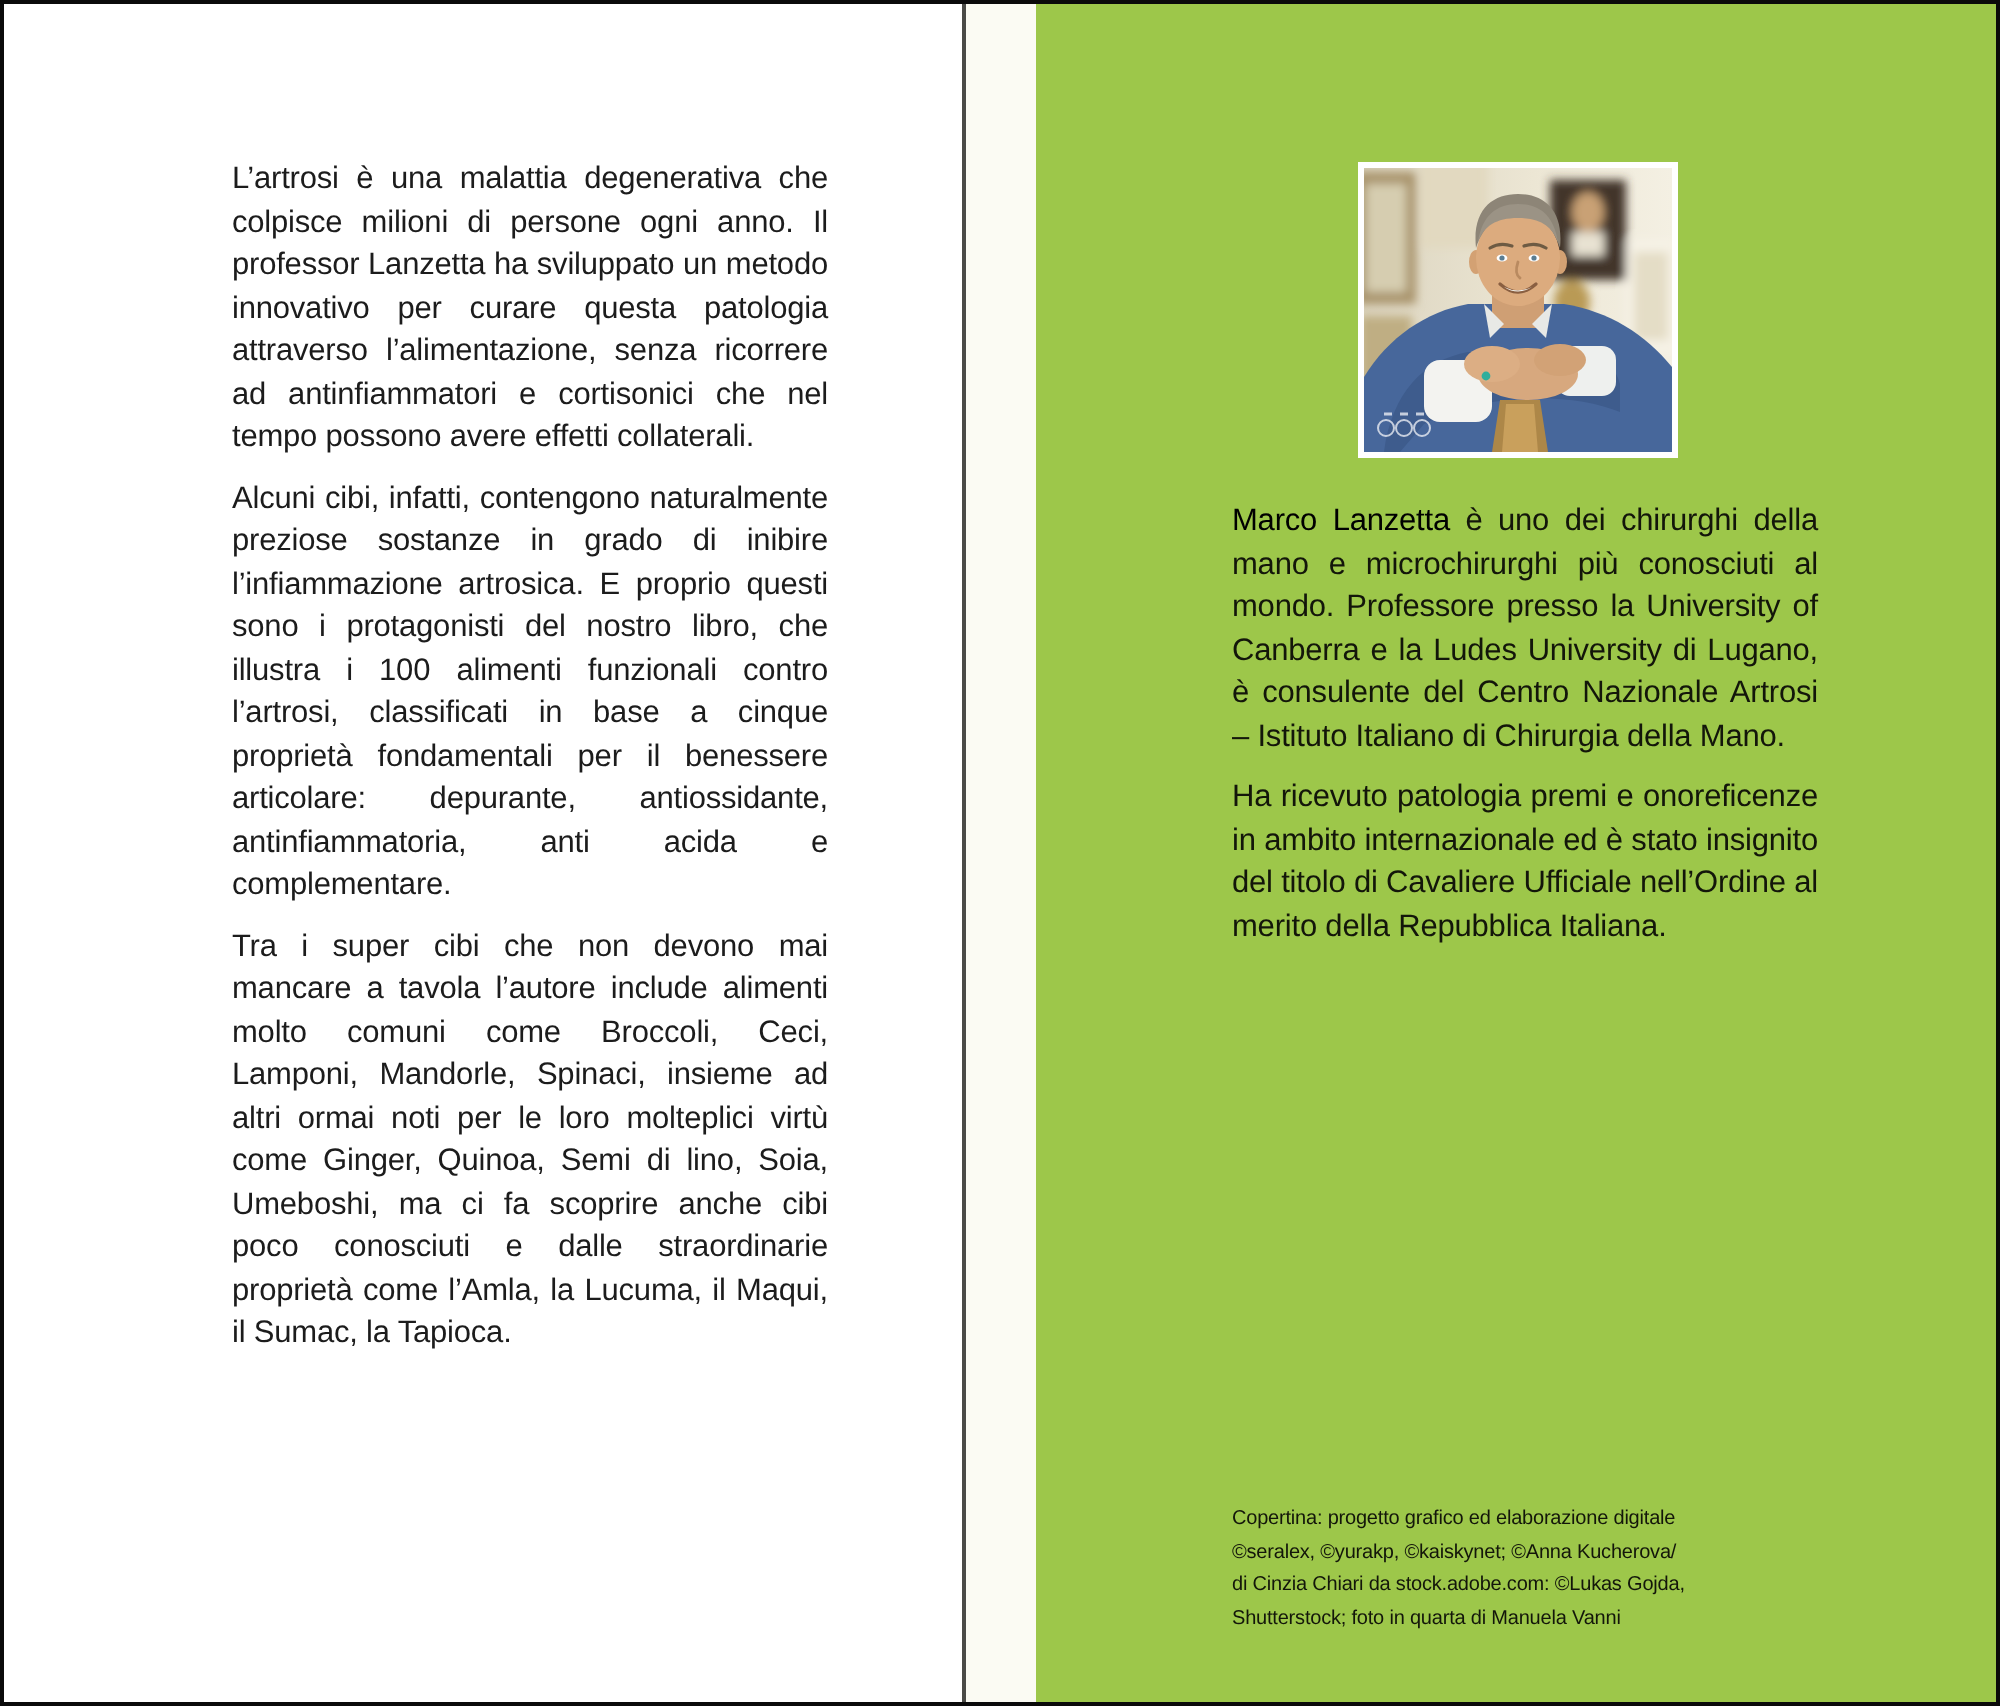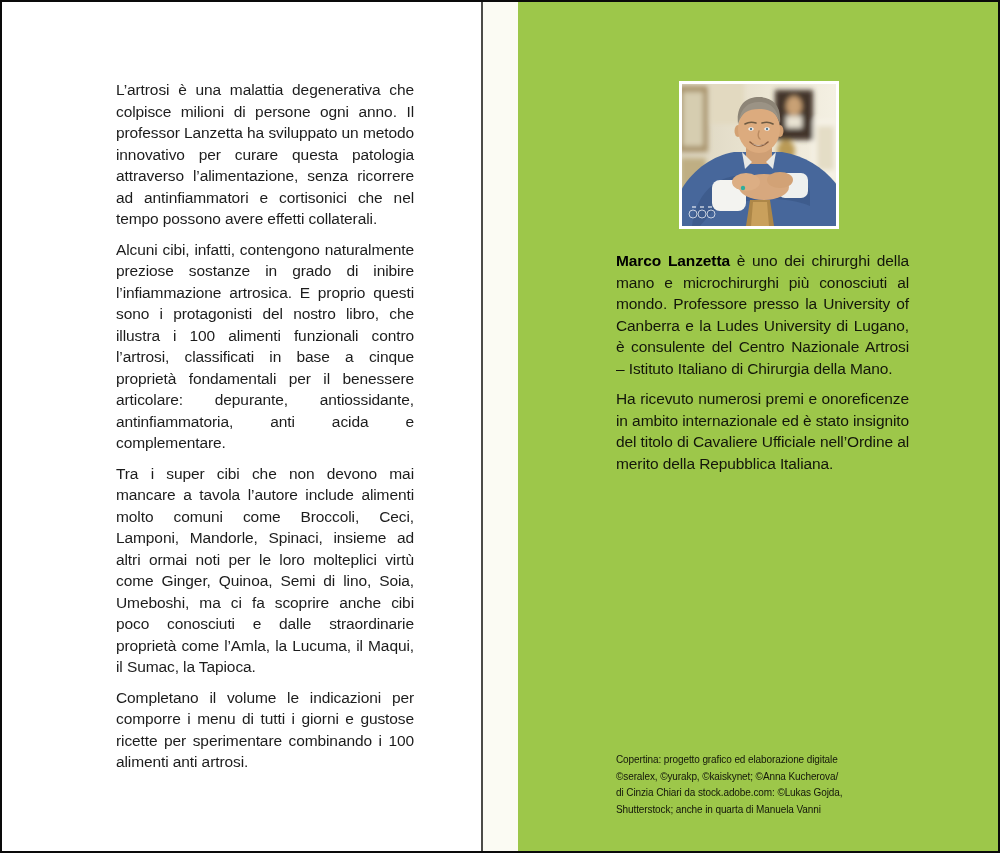--- a/index.html
+++ b/index.html
@@ -52,40 +52,39 @@
   }
   .author-photo svg { display: block; }
   .bio {
     position: absolute; left: 98px; top: 248px; width: 293px;
     font-size: 15.5px; line-height: 21.5px; letter-spacing: -0.1px;
     color: var(--cover-text, #13160a);
     text-align: justify;
     hyphens: auto; -webkit-hyphens: auto;
   }
   .bio p { margin: 0 0 9px 0; }
-  .bio b { font-weight: 700; color: #000; }
+  .bio b { font-weight: 400; color: #000; }
   .bio sup { font-size: 0.62em; line-height: 0; vertical-align: super; }
   .credits {
     position: absolute; left: 98px; top: 750px;
     font-size: 10px; line-height: 16.5px; letter-spacing: -0.1px;
     color: var(--cover-text, #13160a);
   }
   .credits div { white-space: nowrap; }
 </style>
 </head>
 <body>
 
 <div class="jacket">
 
   <section class="flap-left">
     <div class="flap-text">
       <p>L’artrosi è una malattia degenerativa che colpisce milioni di persone ogni anno. Il professor Lanzetta ha sviluppato un metodo innovativo per curare questa patologia attraverso l’alimentazione, senza ricorrere ad antinfiammatori e cortisonici che nel tempo possono avere effetti collaterali.</p>
       <p>Alcuni cibi, infatti, contengono naturalmente preziose sostanze in grado di inibire l’infiammazione artrosica. E proprio questi sono i protagonisti del nostro libro, che illustra i 100 alimenti funzionali contro l’artrosi, classificati in base a cinque proprietà fondamentali per il benessere articolare: depurante, antiossidante, antinfiammatoria, anti acida e complementare.</p>
       <p>Tra i super cibi che non devono mai mancare a tavola l’autore include alimenti molto comuni come Broccoli, Ceci, Lamponi, Mandorle, Spinaci, insieme ad altri ormai noti per le loro molteplici virtù come Ginger, Quinoa, Semi di lino, Soia, Umeboshi, ma ci fa scoprire anche cibi poco conosciuti e dalle straordinarie proprietà come l’Amla, la Lucuma, il Maqui, il Sumac, la Tapioca.</p>
-      <p>Completano il volume le indicazioni per comporre i menu di tutti i giorni e gustose ricette per sperimentare combinando i 100 alimenti anti artrosi.</p>
     </div>
   </section>
 
   <div class="fold-line"></div>
   <div class="page-edge"></div>
 
   <section class="cover-back">
 
     <figure class="author-photo" title="Ritratto fotografico di Marco Lanzetta in giacca blu, mani incrociate su una sedia, quadri alle pareti">
       <svg viewBox="0 0 154 142" width="154" height="142" xmlns="http://www.w3.org/2000/svg">
@@ -148,24 +147,24 @@
           <circle cx="11" cy="130" r="4"></circle>
           <circle cx="20" cy="130" r="4"></circle>
           <circle cx="29" cy="130" r="4"></circle>
           <path d="M10,123 h4 M18,123 h4 M26,123 h4" stroke-width="1.4"></path>
         </g>
       </svg>
     </figure>
 
     <div class="bio">
       <p><b>Marco Lanzetta</b> è uno dei chirurghi della mano e microchirurghi più conosciuti al mondo. Professore presso la University of Canberra e la Ludes University di Lugano, è consulente del Centro Nazionale Artrosi – Istituto Italiano di Chirurgia della Mano.</p>
-      <p>Ha ricevuto numerosi premi e onoreficenze in ambito internazionale ed è stato insignito del titolo di Cavaliere Ufficiale nell’Ordine al merito della Repubblica Italiana.</p>
+      <p>Ha ricevuto patologia premi e onoreficenze in ambito internazionale ed è stato insignito del titolo di Cavaliere Ufficiale nell’Ordine al merito della Repubblica Italiana.</p>
     </div>
 
     <div class="credits">
       <div>Copertina: progetto grafico ed elaborazione digitale</div>
       <div>©seralex, ©yurakp, ©kaiskynet; ©Anna Kucherova/</div>
       <div>di Cinzia Chiari da stock.adobe.com: ©Lukas Gojda,</div>
-      <div>Shutterstock; anche in quarta di Manuela Vanni</div>
+      <div>Shutterstock; foto in quarta di Manuela Vanni</div>
     </div>
 
   </section>
 </div>
 
 </body></html>

